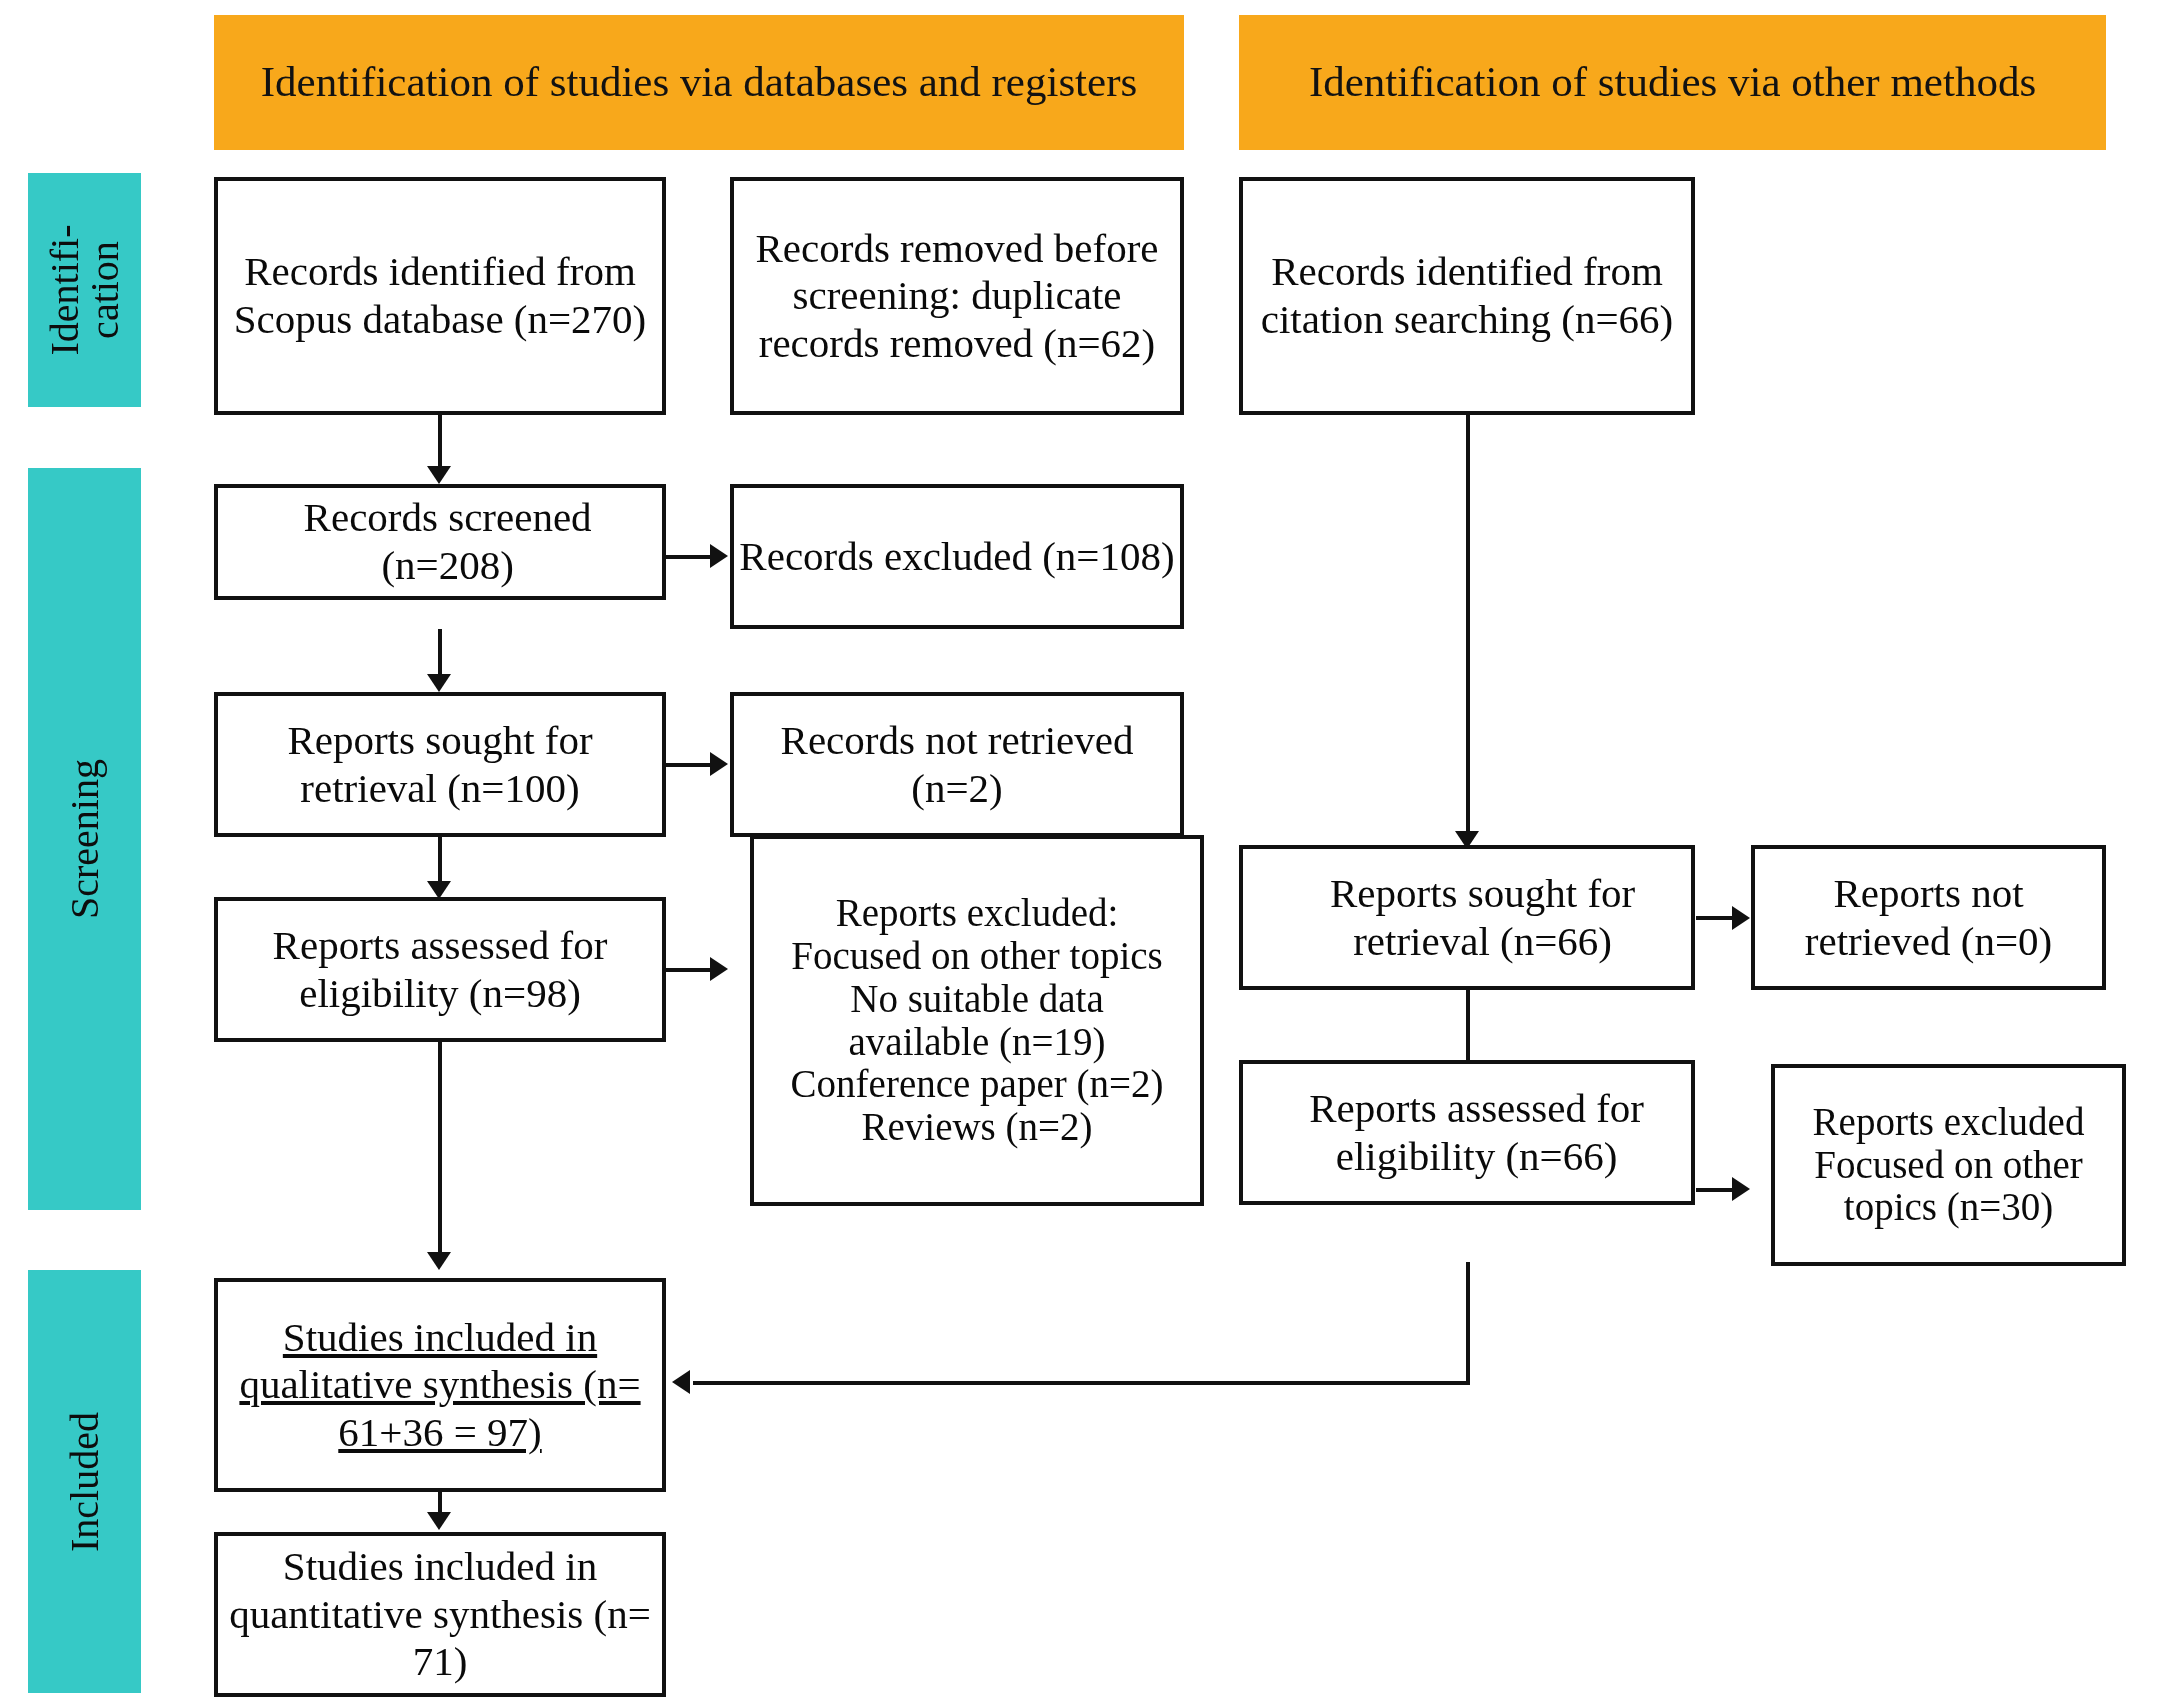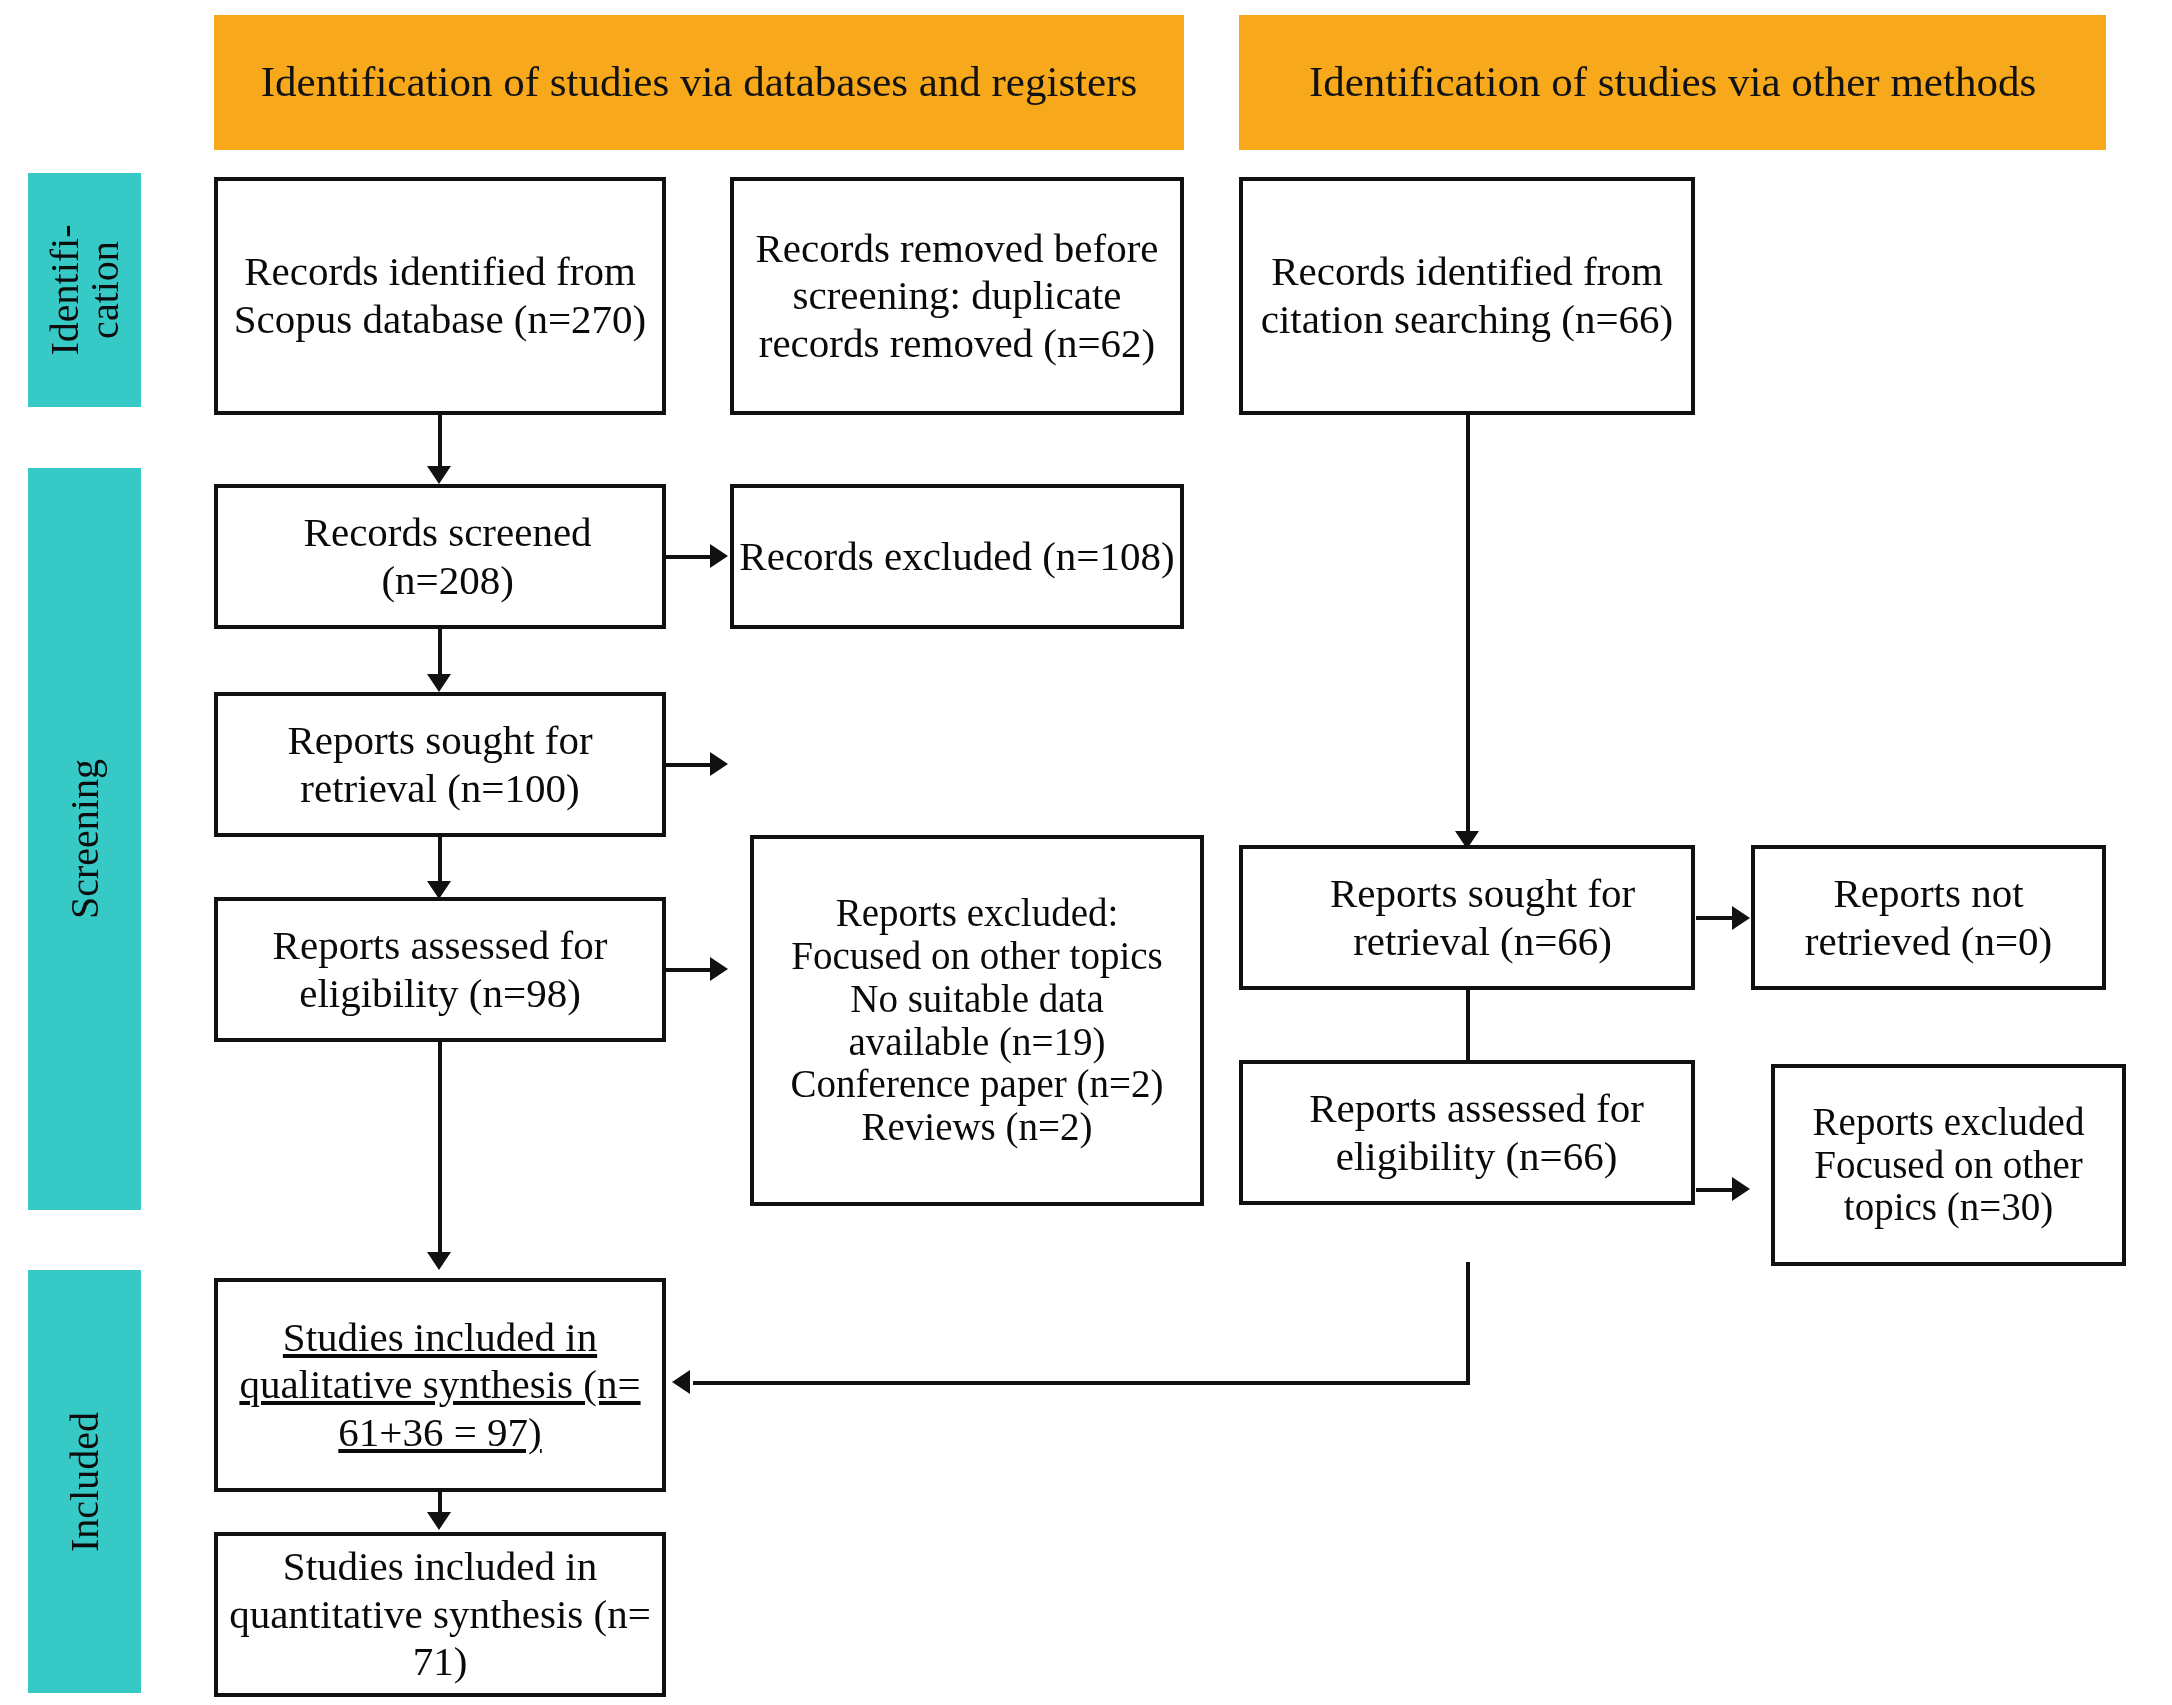--- a/index.html
+++ b/index.html
@@ -139,38 +139,41 @@
   <div class="box" style="left:1239px; top:177px; width:456px; height:238px;">
     <span class="inner">Records identified from citation searching (n=66)</span>
   </div>
 
   <div class="vline" style="left:438px; top:415px; height:55px;"></div>
   <div class="arrow-down" style="left:427px; top:466px;"></div>
 
   <div class="vline" style="left:1466px; top:415px; height:419px;"></div>
   <div class="arrow-down" style="left:1455px; top:831px;"></div>
 
-  <div class="box" style="left:214px; top:484px; width:452px; height:145px;padding-left:20px;">
+  <div class="box" style="left:214px; top:484px; width:452px; height:116px;padding-left:20px;">
     <span class="inner">Records screened (n=208)</span>
   </div>
 
   <div class="box" style="left:730px; top:484px; width:454px; height:145px;">
     <span class="inner">Records excluded (n=108)</span>
   </div>
 
   <div class="hline" style="left:665px; top:555px; width:47px;"></div>
   <div class="arrow-right" style="left:710px; top:544px;"></div>
 
   <div class="vline" style="left:438px; top:629px; height:48px;"></div>
   <div class="arrow-down" style="left:427px; top:674px;"></div>
 
   <div class="box" style="left:214px; top:692px; width:452px; height:145px;">
     <span class="inner">Reports sought for retrieval (n=100)</span>
   </div>
 
+  <div class="box" style="left:730px; top:692px; width:454px; height:145px;">
+    <span class="inner">Records not retrieved (n=2)</span>
+  </div>
 
   <div class="hline" style="left:665px; top:763px; width:47px;"></div>
   <div class="arrow-right" style="left:710px; top:752px;"></div>
 
   <div class="vline" style="left:438px; top:837px; height:47px;"></div>
   <div class="arrow-down" style="left:427px; top:881px;"></div>
 
   <div class="box" style="left:214px; top:897px; width:452px; height:145px;">
     <span class="inner">Reports assessed for eligibility (n=98)</span>
   </div>

